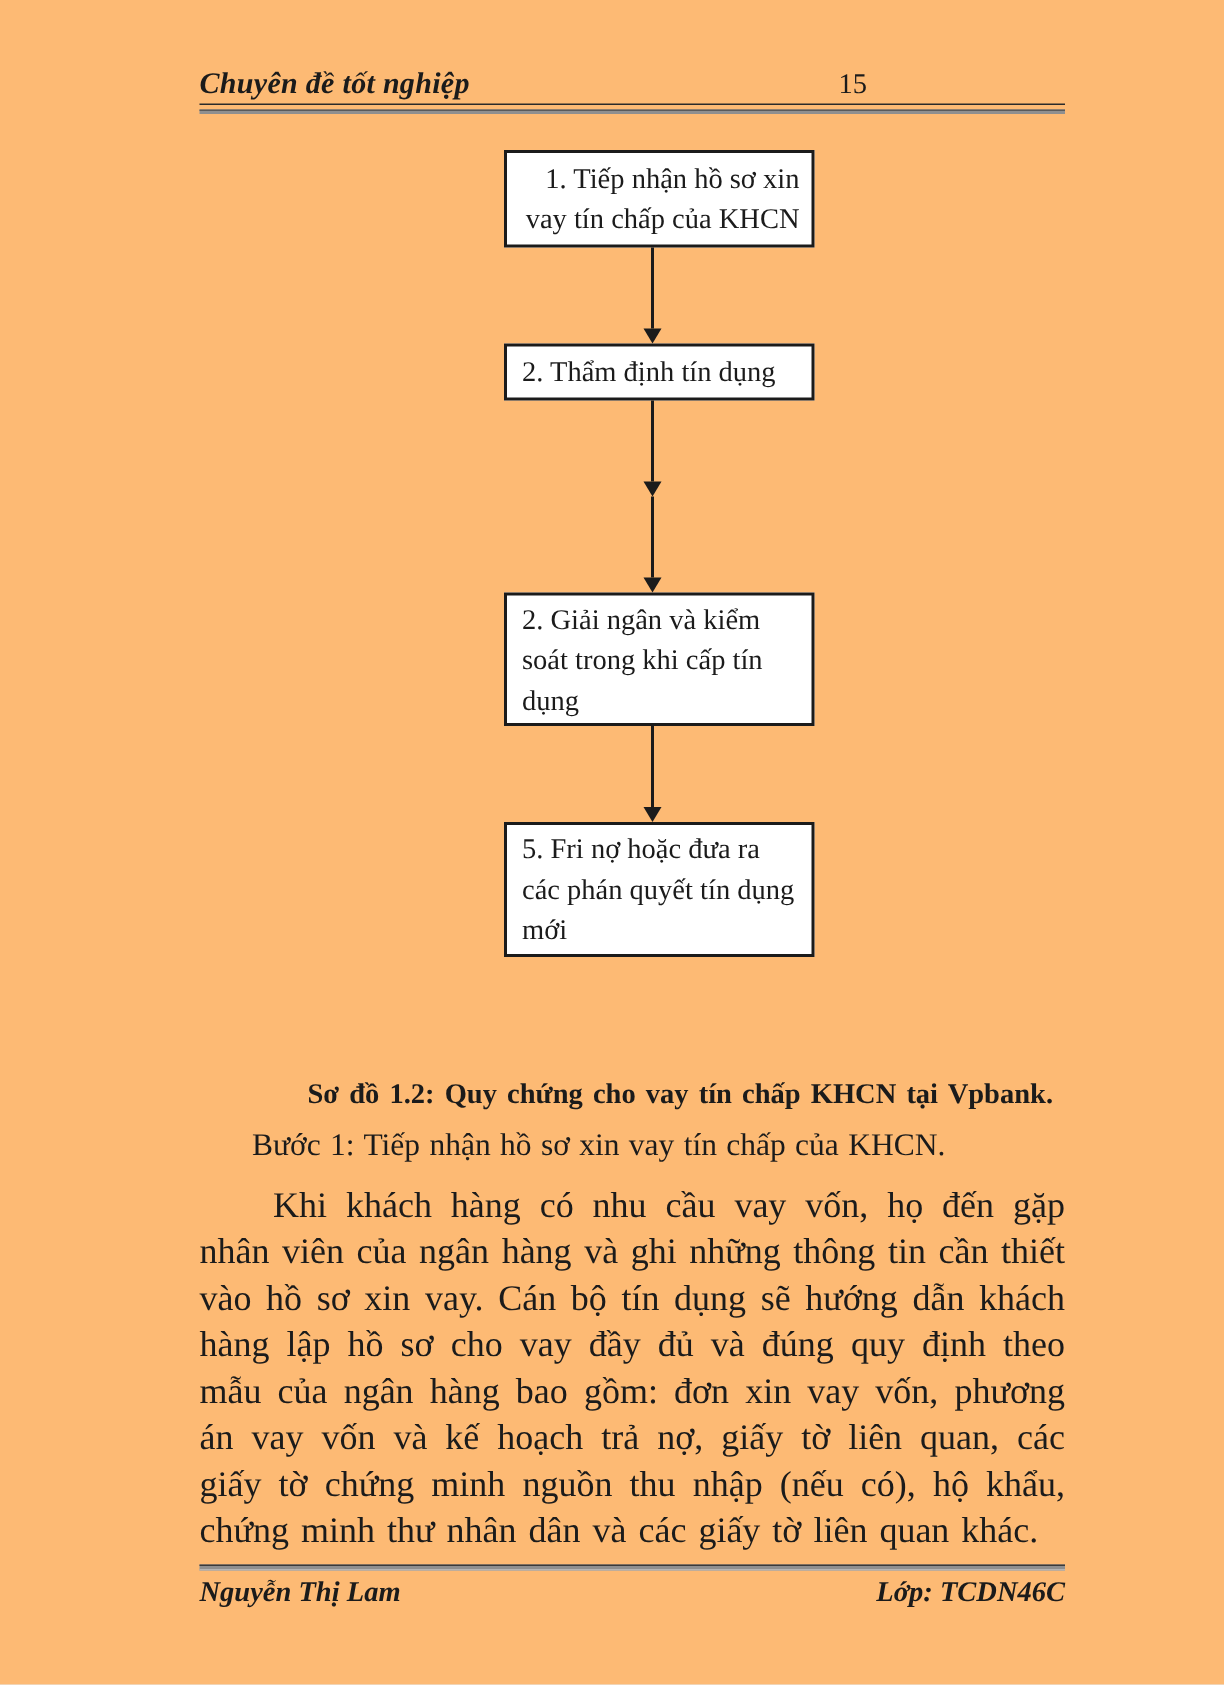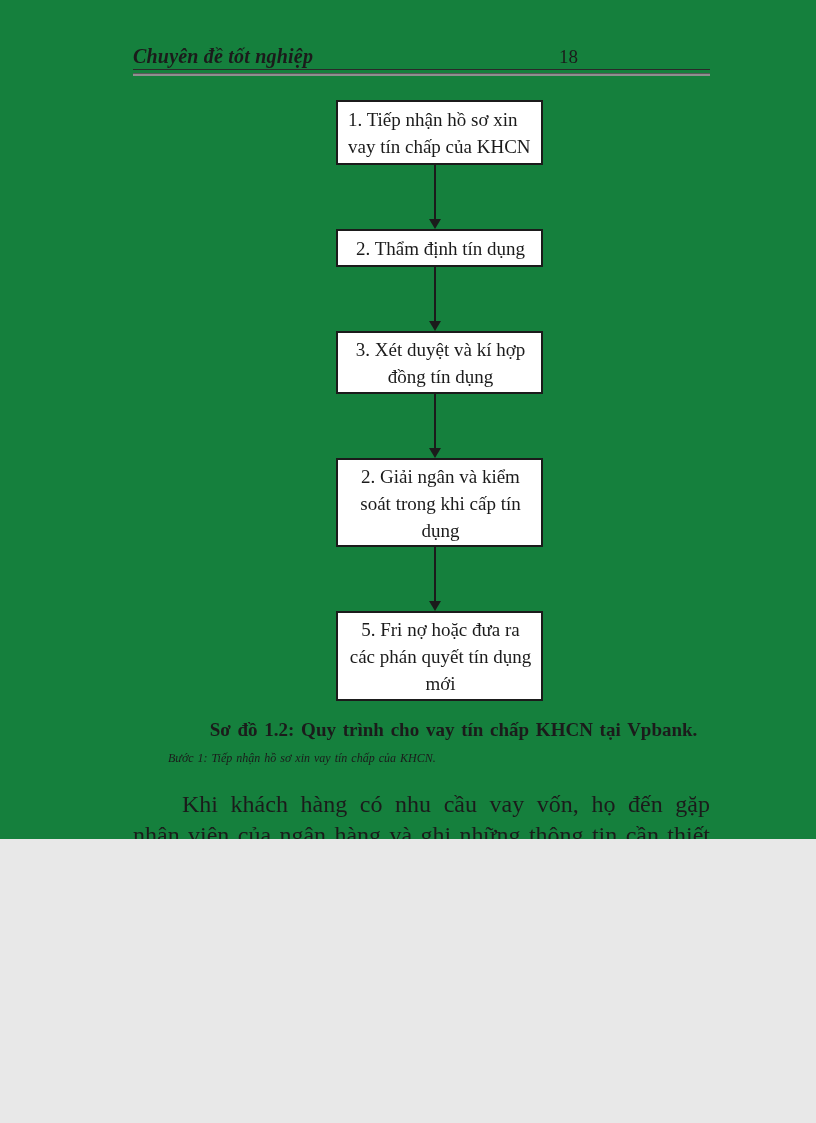--- a/index.html
+++ b/index.html
@@ -2,23 +2,23 @@
 <html lang="vi"><head>
 <meta charset="utf-8">
 <style>
   * { margin: 0; padding: 0; box-sizing: border-box; }
   html, body { background: #e8e8e8; }
   body { font-family: "Liberation Serif", "DejaVu Serif", serif; }
 
   .page {
     position: relative;
     width: 816px;
-    height: 839px;
+    height: 1123px;
     margin: 0 auto;
-    background: #15803d;
+    background: #fdba74;
     color: #1b1b1b;
     overflow: hidden;
   }
 
   
   .header {
     position: absolute;
     top: 44px;
     left: 133px;
     right: 106px;
@@ -60,22 +60,22 @@
     border: 2px solid #1b1b1b;
     background: #ffffff;
     font-size: 19px;
     line-height: 27px;
     padding: 4px 8px 3px 10px;
     display: flex;
     flex-direction: column;
     justify-content: center;
   }
   .flow-box.align-left  { text-align: left; }
-  .flow-box.align-center{ text-align: center; }
-  .flow-box.h1 { height: 65px; }
+  .flow-box.align-center{ text-align: left; }
+  .flow-box.h1 { height: 65px; text-align: right; }
   .flow-box.h2 { height: 38px; }
   .flow-box.h3 { height: 63px; }
   .flow-box.h4 { height: 89px; }
   .flow-box.h5 { height: 90px; }
 
   .flow-arrow {
     display: flex;
     flex-direction: column;
     align-items: center;
     height: 64px;
@@ -104,22 +104,21 @@
     font-size: 19px;
     font-weight: bold;
     word-spacing: 2px;
   }
   .step-heading {
     position: absolute;
     top: 751px;
     left: 133px;
     right: 106px;
     text-indent: 35px;
-    font-size: 12px;
-    font-style: italic;
+    font-size: 21px;
     word-spacing: 1px;
   }
   .body-paragraph {
     position: absolute;
     top: 789px;
     left: 133px;
     right: 106px;
     font-size: 24px;
     line-height: 31px;
     text-align: justify;
@@ -153,21 +152,21 @@
   }
 </style>
 </head>
 <body>
 
 <div class="page">
 
   <div class="header">
     <div class="header-row">
       <span class="header-title">Chuyên  đề tốt nghiệp</span>
-      <span class="header-page-number">18</span>
+      <span class="header-page-number">15</span>
     </div>
     <div class="header-rule-thick"></div>
   </div>
 
   <div class="flowchart">
 
     <div class="flow-box h1 align-left">
       <span>1. Tiếp nhận hồ sơ xin vay tín chấp của KHCN</span>
     </div>
 
@@ -178,23 +177,20 @@
 
     <div class="flow-box h2 align-center">
       <span>2. Thẩm định tín dụng</span>
     </div>
 
     <div class="flow-arrow">
       <div class="shaft"></div>
       <div class="head"></div>
     </div>
 
-    <div class="flow-box h3 align-center">
-      <span>3. Xét duyệt và kí hợp đồng tín dụng</span>
-    </div>
 
     <div class="flow-arrow">
       <div class="shaft"></div>
       <div class="head"></div>
     </div>
 
     <div class="flow-box h4 align-center">
       <span>2. Giải ngân và kiểm soát trong khi  cấp tín dụng</span>
     </div>
 
@@ -202,21 +198,21 @@
       <div class="shaft"></div>
       <div class="head"></div>
     </div>
 
     <div class="flow-box h5 align-center">
       <span>5. Fri nợ hoặc đưa ra các phán quyết tín dụng mới</span>
     </div>
 
   </div>
 
-  <div class="caption">Sơ đồ 1.2: Quy trình cho vay tín chấp KHCN  tại Vpbank.</div>
+  <div class="caption">Sơ đồ 1.2: Quy chứng cho vay tín chấp KHCN  tại Vpbank.</div>
 
   <div class="step-heading">Bước 1: Tiếp nhận hồ sơ xin vay tín chấp của KHCN.</div>
 
   <div class="body-paragraph">Khi khách hàng có nhu cầu vay vốn, họ đến gặp nhân viên của ngân hàng và ghi những thông tin cần thiết vào hồ sơ xin vay. Cán bộ tín dụng sẽ hướng dẫn khách hàng lập hồ sơ cho vay đầy đủ và đúng quy định theo mẫu của ngân hàng bao gồm: đơn xin vay vốn, phương án vay vốn và kế hoạch trả nợ, giấy tờ liên quan, các giấy tờ chứng minh nguồn thu nhập (nếu có), hộ khẩu, chứng minh thư nhân dân và các giấy tờ liên quan khác.</div>
 
   <div class="footer">
     <div class="footer-rule"></div>
     <div class="footer-row">
       <span class="footer-author">Nguyễn  Thị Lam</span>
       <span class="footer-class">Lớp: TCDN46C</span>

